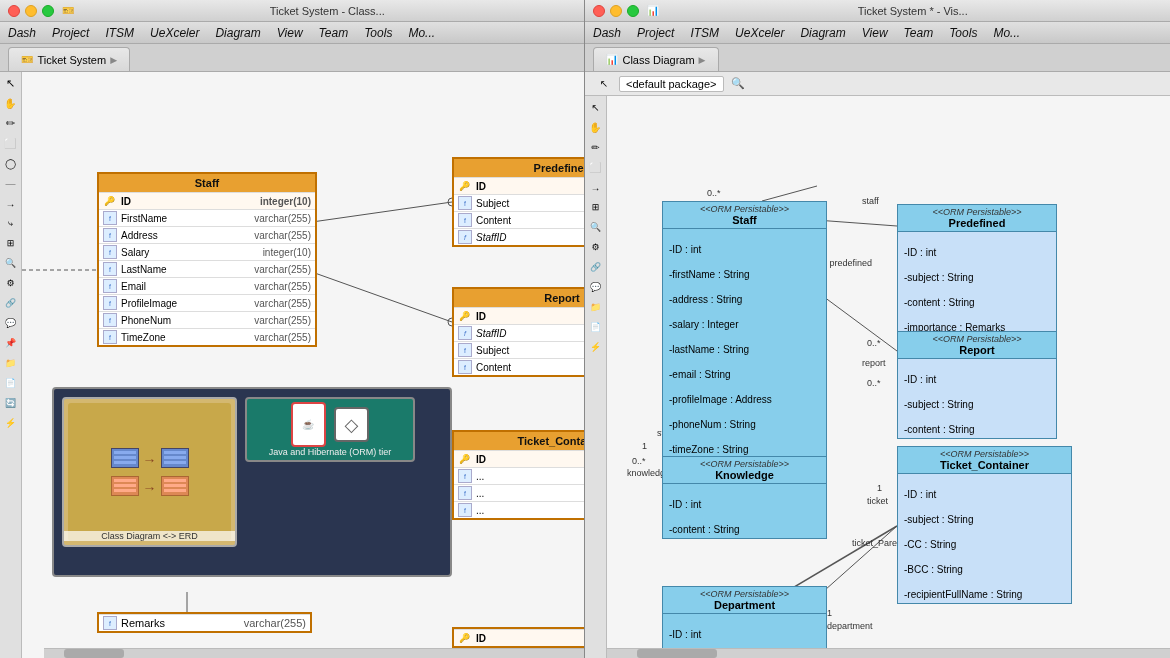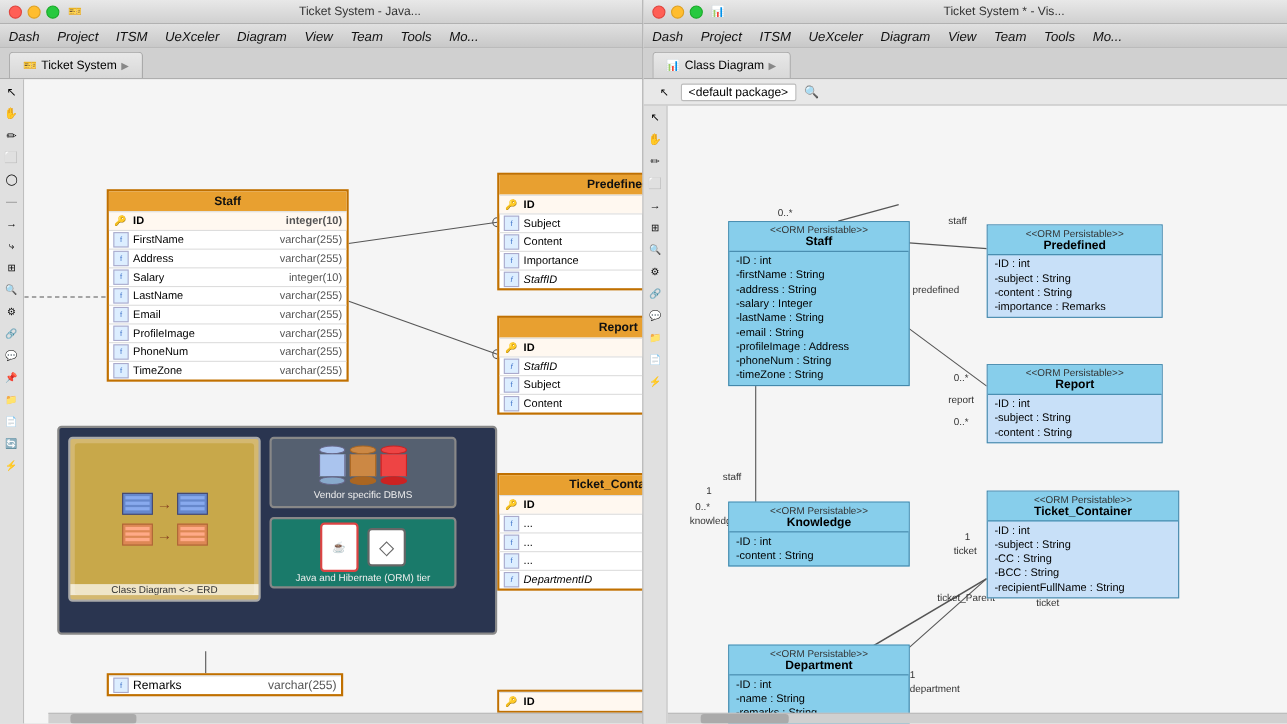--- a/index.html
+++ b/index.html
@@ -134,24 +134,24 @@
       border: 1px solid #4488aa;
       min-width: 160px;
       font-size: 10px;
     }
     .class-header {
       background: #87ceeb;
       border-bottom: 1px solid #4488aa;
       padding: 2px 4px;
       text-align: center;
     }
-    .class-stereotype { font-size: 9px; color: #333; }
+    .class-stereotype { font-size: 9px; color: #333; font-style: italic; }
     .class-name { font-weight: bold; font-size: 11px; }
     .class-body { padding: 2px 6px; }
-    .class-attr { padding: 1px 0; font-size: 10px; }
+    .class-attr { padding: 1px 0; font-size: 10px; margin-top: 12px; }
 
     .class-entity-predefined {
       background: #c8e0f8;
     }
 
     
     .info-panel {
       position: absolute;
       background: #2a3550;
       border: 2px solid #888;
@@ -231,21 +231,21 @@
 
   <div class="window window-left">
 
     <div class="title-bar">
       <div class="traffic-lights">
         <div class="tl tl-red"></div>
         <div class="tl tl-yellow"></div>
         <div class="tl tl-green"></div>
       </div>
       <span class="window-icon">🎫</span>
-      <span class="title-text">Ticket System - Java...</span>
+      <span class="title-text">Ticket System - Class...</span>
     </div>
 
     <div class="menu-bar">
       <span class="menu-item">Dash</span>
       <span class="menu-item">Project</span>
       <span class="menu-item">ITSM</span>
       <span class="menu-item">UeXceler</span>
       <span class="menu-item">Diagram</span>
       <span class="menu-item">View</span>
       <span class="menu-item">Team</span>
@@ -358,25 +358,20 @@
           <div class="erd-table-row">
             <span class="erd-field-icon icon-field">f</span>
             <span class="field-name">Subject</span>
 
           </div>
           <div class="erd-table-row">
             <span class="erd-field-icon icon-field">f</span>
             <span class="field-name">Content</span>
 
           </div>
-          <div class="erd-table-row">
-            <span class="erd-field-icon icon-field">f</span>
-            <span class="field-name">Importance</span>
-
-          </div>
           <div class="erd-table-row" style="font-style:italic;">
             <span class="erd-field-icon icon-field">f</span>
             <span class="field-name">StaffID</span>
 
           </div>
         </div>
 
         <div class="erd-table" style="left:430px; top:215px; width:140px;">
           <div class="erd-table-header">Report</div>
           <div class="erd-table-row pk">
@@ -414,25 +409,20 @@
 
           </div>
           <div class="erd-table-row">
             <span class="erd-field-icon icon-field">f</span>
             <span class="field-name">...</span>
 
           </div>
           <div class="erd-table-row">
             <span class="erd-field-icon icon-field">f</span>
             <span class="field-name">...</span>
-
-          </div>
-          <div class="erd-table-row" style="font-style:italic;">
-            <span class="erd-field-icon icon-field">f</span>
-            <span class="field-name">DepartmentID</span>
 
           </div>
         </div>
 
         <div class="erd-table" style="left:430px; top:555px; width:140px;">
           <div class="erd-table-row pk">
             <span class="erd-field-icon icon-key">🔑</span>
             <span class="field-name">ID</span>
 
           </div>
@@ -477,41 +467,20 @@
                     <div style="height:3px; background:#ffaa88;"></div>
                     <div style="height:3px; background:#ffaa88;"></div>
                     <div style="height:3px; background:#ffaa88;"></div>
                   </div>
                 </div>
               </div>
               <div style="position:absolute; bottom:4px; left:0; right:0; text-align:center; font-size:9px; color:#333; background:rgba(255,255,255,0.7);">Class Diagram &lt;-&gt; ERD</div>
             </div>
 
             <div class="info-right">
-              <div class="info-dbms-box">
-                <div class="db-cylinders">
-
-                  <div style="display:flex; flex-direction:column; align-items:center;">
-                    <div style="width:24px; height:8px; background:#aac4ee; border:1px solid #668; border-radius:50%;"></div>
-                    <div style="width:24px; height:20px; background:#aac4ee; border-left:1px solid #668; border-right:1px solid #668;"></div>
-                    <div style="width:24px; height:8px; background:#88aacc; border:1px solid #668; border-radius:50%;"></div>
-                  </div>
-                  <div style="display:flex; flex-direction:column; align-items:center;">
-                    <div style="width:24px; height:8px; background:#cc8844; border:1px solid #aa6622; border-radius:50%;"></div>
-                    <div style="width:24px; height:20px; background:#cc8844; border-left:1px solid #aa6622; border-right:1px solid #aa6622;"></div>
-                    <div style="width:24px; height:8px; background:#aa6622; border:1px solid #aa6622; border-radius:50%;"></div>
-                  </div>
-                  <div style="display:flex; flex-direction:column; align-items:center;">
-                    <div style="width:24px; height:8px; background:#ee4444; border:1px solid #cc2222; border-radius:50%;"></div>
-                    <div style="width:24px; height:20px; background:#ee4444; border-left:1px solid #cc2222; border-right:1px solid #cc2222;"></div>
-                    <div style="width:24px; height:8px; background:#cc2222; border:1px solid #cc2222; border-radius:50%;"></div>
-                  </div>
-                </div>
-                <span class="info-label">Vendor specific DBMS</span>
-              </div>
               <div class="info-java-box">
                 <div style="display:flex; gap:8px; align-items:center;">
 
                   <div style="width:35px; height:45px; background:white; border:2px solid #dd4444; border-radius:4px; display:flex; align-items:center; justify-content:center; color:#dd4444; font-weight:bold; font-size:10px;">☕</div>
 
                   <div style="width:35px; height:35px; background:white; border:2px solid #666; border-radius:4px; display:flex; align-items:center; justify-content:center; color:#666; font-size:18px;">◇</div>
                 </div>
                 <span class="info-label">Java and Hibernate (ORM) tier</span>
               </div>
             </div>

